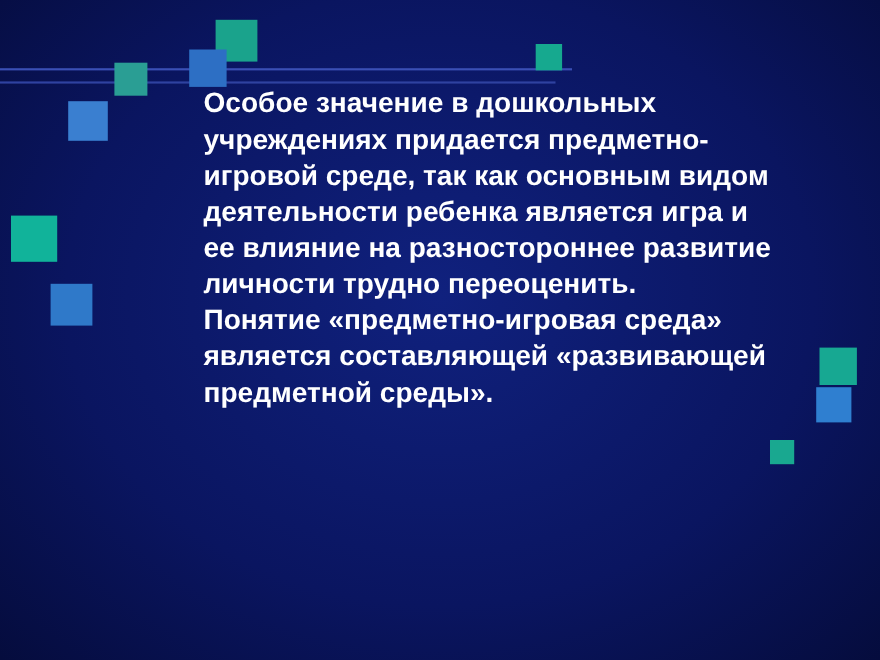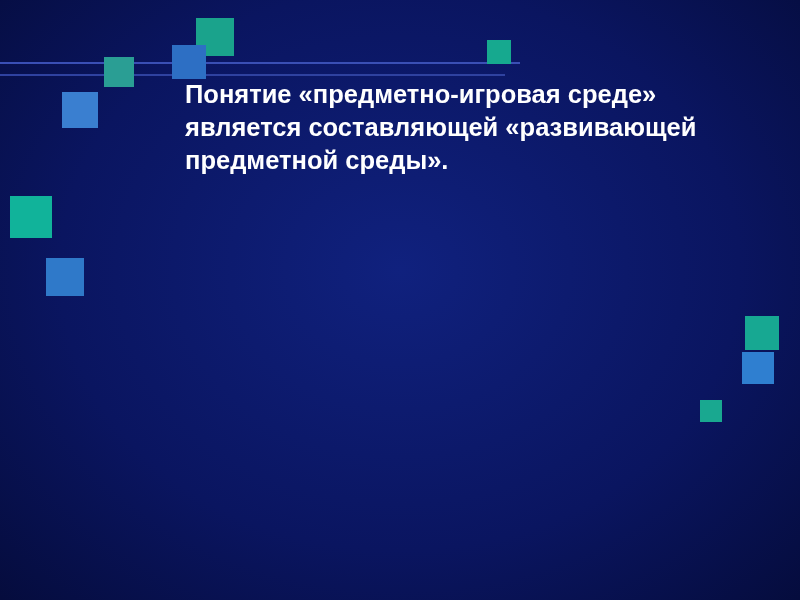--- a/index.html
+++ b/index.html
@@ -63,16 +63,17 @@
   <div class="sq" style="left:104px; top:57px; width:30px; height:30px; background:#2a9e94;"></div>
   <div class="sq" style="left:172px; top:45px; width:34px; height:34px; background:#2d6fc4;"></div>
   <div class="sq" style="left:62px; top:92px; width:36px; height:36px; background:#3a7fd0;"></div>
   <div class="sq" style="left:10px; top:196px; width:42px; height:42px; background:#11b39a;"></div>
   <div class="sq" style="left:46px; top:258px; width:38px; height:38px; background:#2f79c9;"></div>
   <div class="sq" style="left:745px; top:316px; width:34px; height:34px; background:#17a892;"></div>
   <div class="sq" style="left:742px; top:352px; width:32px; height:32px; background:#2f7fd0;"></div>
   <div class="sq" style="left:700px; top:400px; width:22px; height:22px; background:#19a890;"></div>
 
   <div class="text-block">
-    <p>Понятие «предметно-игровая среде» является составляющей «развивающей предметной среды».</p>
+    <p>Особое значение в дошкольных учреждениях  придается предметно-игровой среде, так как основным видом деятельности ребенка является игра и ее влияние на разностороннее развитие личности трудно переоценить.</p>
+    <p>Понятие «предметно-игровая среда» является составляющей «развивающей предметной среды».</p>
   </div>
 
 </div>
 
 </body></html>

